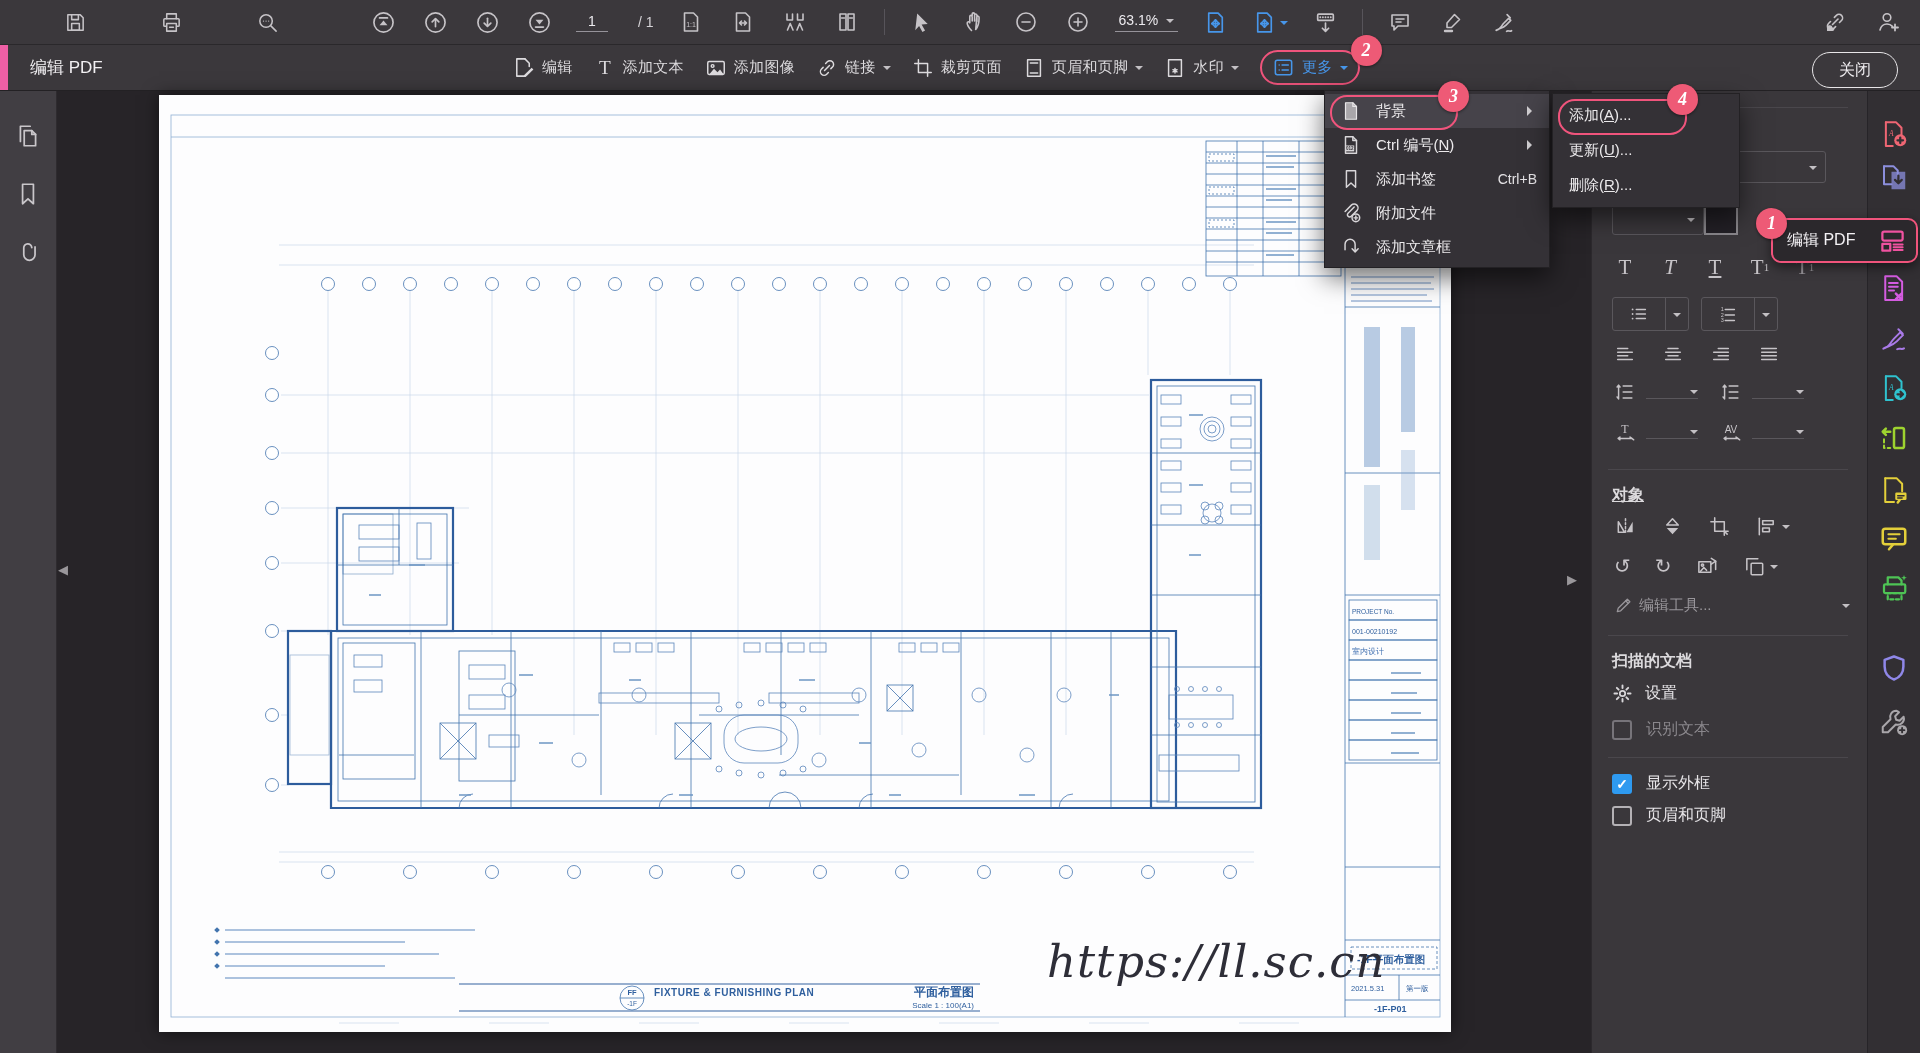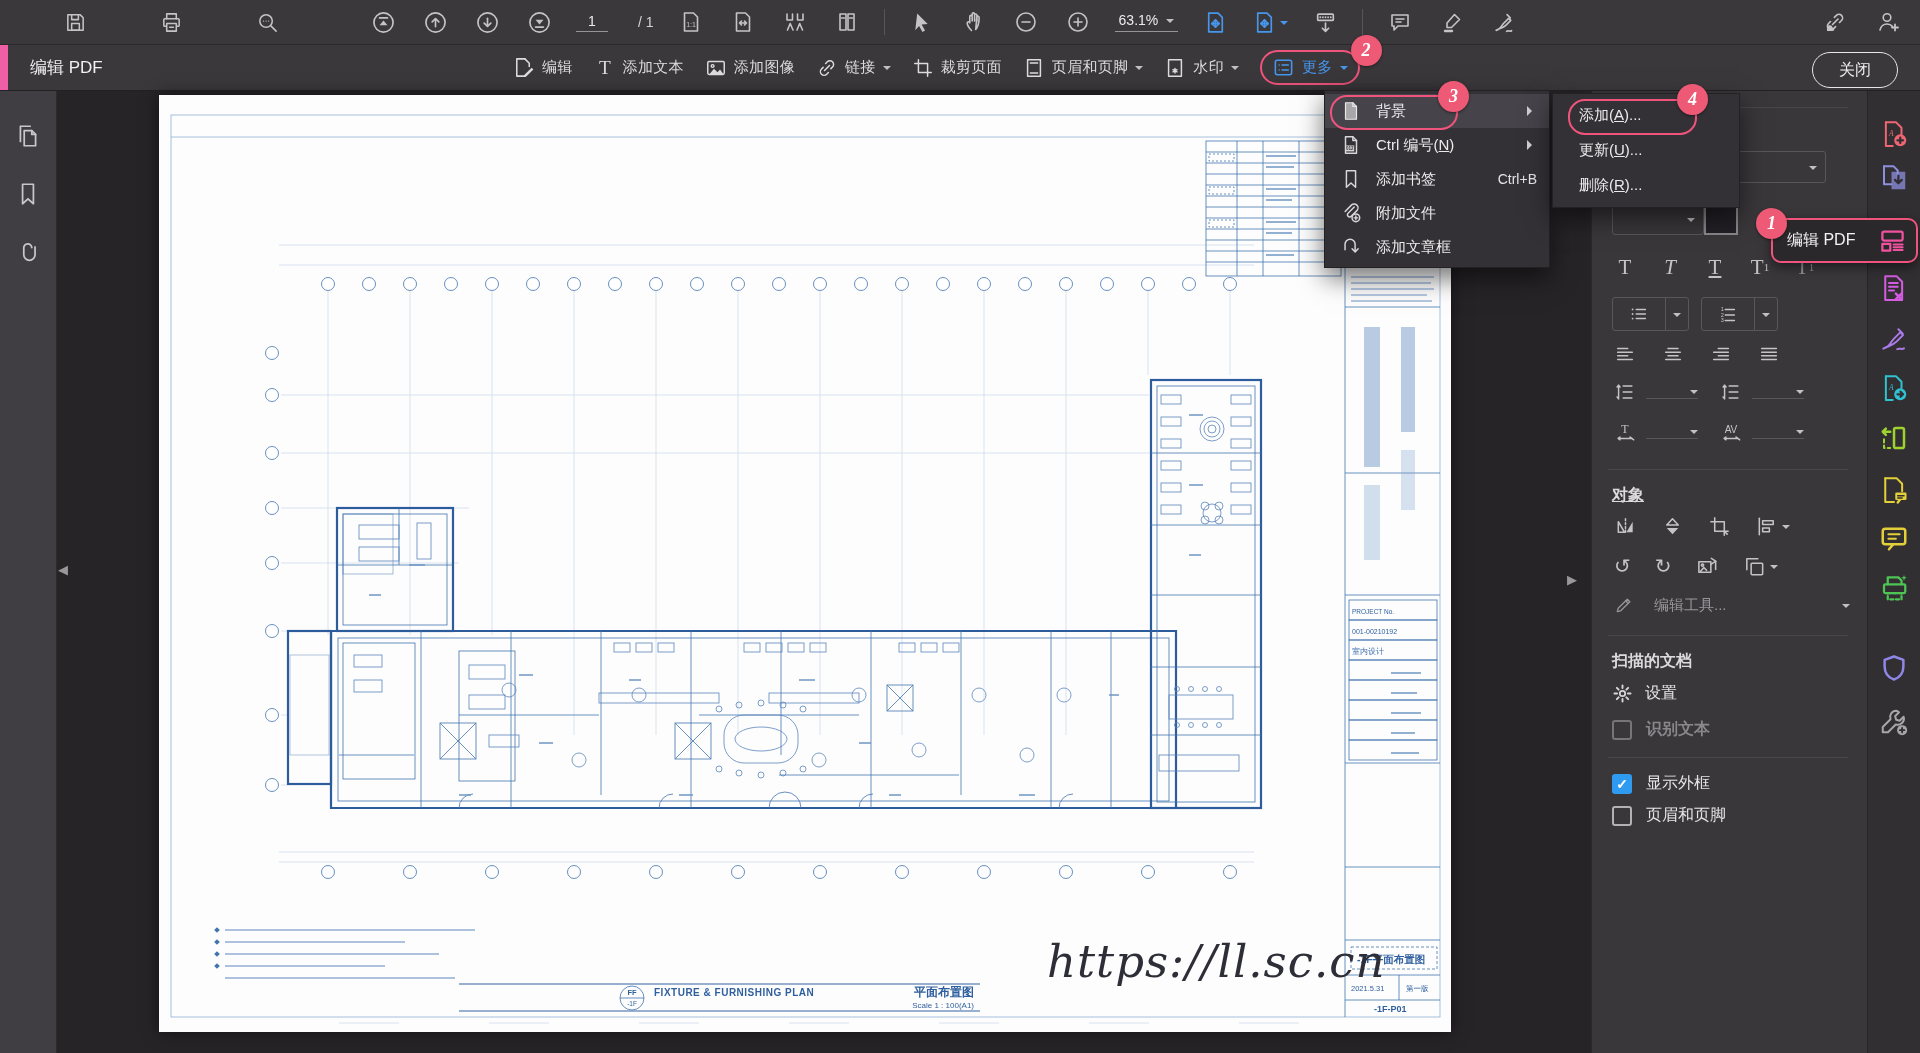--- a/index.html
+++ b/index.html
@@ -44,40 +44,40 @@
   
   .page{position:absolute;left:159px;top:95px;width:1292px;height:937px;background:#fdfdfe;box-shadow:0 0 16px rgba(0,0,0,.55);}
   
   .rpanel{position:absolute;right:52px;top:91px;bottom:0;width:276px;background:#3a373b;border-left:1px solid #2c292d;}
   .rp{position:absolute;color:#c6c3c7;}
   .rp-div{position:absolute;left:16px;right:20px;height:1px;background:#4a474c;}
   .ctrl-box{border:1px solid #5a575c;border-radius:3px;display:flex;align-items:center;}
   .fbtn{width:38px;height:32px;display:flex;align-items:center;justify-content:center;color:#c6c3c7;
     font-family:"Liberation Serif",serif;font-size:21px;cursor:pointer;}
   .heading{font-size:16px;font-weight:bold;color:#dcdadd;}
-  .graytxt{color:#8a878c;font-weight:bold;}
+  .graytxt{color:#8a878c;}
   .cb{width:20px;height:20px;border-radius:3px;box-sizing:border-box;display:flex;align-items:center;justify-content:center;}
   .cb.on{background:#2e9af0;color:#fff;font-size:14px;font-weight:bold;}
   .cb.off{border:2px solid #b4b1b5;}
   .cb.offgray{border:2px solid #77747a;}
   
   .rstrip{position:absolute;right:0;top:91px;bottom:0;width:52px;background:#322f33;border-left:1px solid #262428;}
   .stool{position:absolute;left:11px;width:30px;height:30px;cursor:pointer;}
   
   .menu{position:absolute;left:1324px;top:90px;width:224px;background:#343136;border:1px solid #232124;
     box-shadow:0 10px 24px rgba(0,0,0,.55);padding:3px 0;z-index:60;}
   .mi{height:34px;display:flex;align-items:center;padding:0 12px 0 14px;font-size:15px;color:#eceaec;position:relative;cursor:pointer;}
   .mi .micon{width:24px;display:flex;justify-content:center;margin-right:13px;color:#d8d6d9;flex:none;}
   .mi .arrow{margin-left:auto;width:0;height:0;border:5px solid transparent;border-left-color:#cfcdd0;}
   .mi .shortcut{margin-left:auto;font-size:14px;color:#e4e2e5;text-align:center;}
   .mi.hov{background:#46434a;}
   .mi-hl{position:absolute;left:5px;top:1px;width:124px;height:31px;border:2.5px solid #f0547c;border-radius:17px;pointer-events:none;}
   .submenu{position:absolute;left:1552px;top:93px;width:186px;background:#343136;border:1px solid #232124;
     box-shadow:0 10px 24px rgba(0,0,0,.55);padding:4px 0;z-index:61;}
-  .smi{height:35px;display:flex;align-items:center;padding:0 16px;font-size:15px;color:#eceaec;position:relative;cursor:pointer;margin-left:10px;}
+  .smi{height:35px;display:flex;align-items:center;padding:0 16px;font-size:15px;color:#eceaec;position:relative;cursor:pointer;}
   .smi-hl{position:absolute;left:5px;top:1px;width:125px;height:32px;border:2.5px solid #f0547c;border-radius:17px;pointer-events:none;}
   .ul{text-decoration:underline;}
   
   .callout{position:absolute;left:1771px;top:218px;width:147px;height:45px;background:#2b282c;border:2.5px solid #f0547c;
     border-radius:10px;display:flex;align-items:center;gap:10px;padding:0 10px 0 14px;box-sizing:border-box;z-index:80;
     box-shadow:0 4px 12px rgba(0,0,0,.5);}
   .callout .txt{font-size:16px;color:#f4f2f5;white-space:nowrap;}
   
   .ln{stroke:#8fb0d4;stroke-width:.8;fill:none;}
   .faint{stroke:#c4d5e8;stroke-width:.6;fill:none;}
@@ -979,21 +979,21 @@
     <svg class="ic" width="23" height="23">
         <use href="#i-imgrepl"></use>
       </svg>
     <span style="display:flex;align-items:center;gap:4px;">
         <svg class="ic" width="23" height="23">
           <use href="#i-copy"></use>
         </svg>
         <span class="dd"></span>
       </span>
   </div>
-  <div class="rp" style="left:22px;top:504px;right:18px;display:flex;align-items:center;gap:20px;color:#98959a;font-size:15px;">
+  <div class="rp" style="left:22px;top:504px;right:18px;display:flex;align-items:center;gap:5px;color:#98959a;font-size:15px;">
     <svg class="ic" width="20" height="20">
         <use href="#i-pencil"></use>
       </svg>
     <span>编辑工具...</span>
     <span class="dd" style="margin-left:auto;"></span>
   </div>
   <div class="rp-div" style="top:544px;"></div>
 
   <div class="rp heading" style="left:20px;top:560px;">扫描的文档</div>
   <div class="rp" style="left:20px;top:592px;display:flex;align-items:center;gap:12px;color:#e6e4e7;font-size:16px;">

